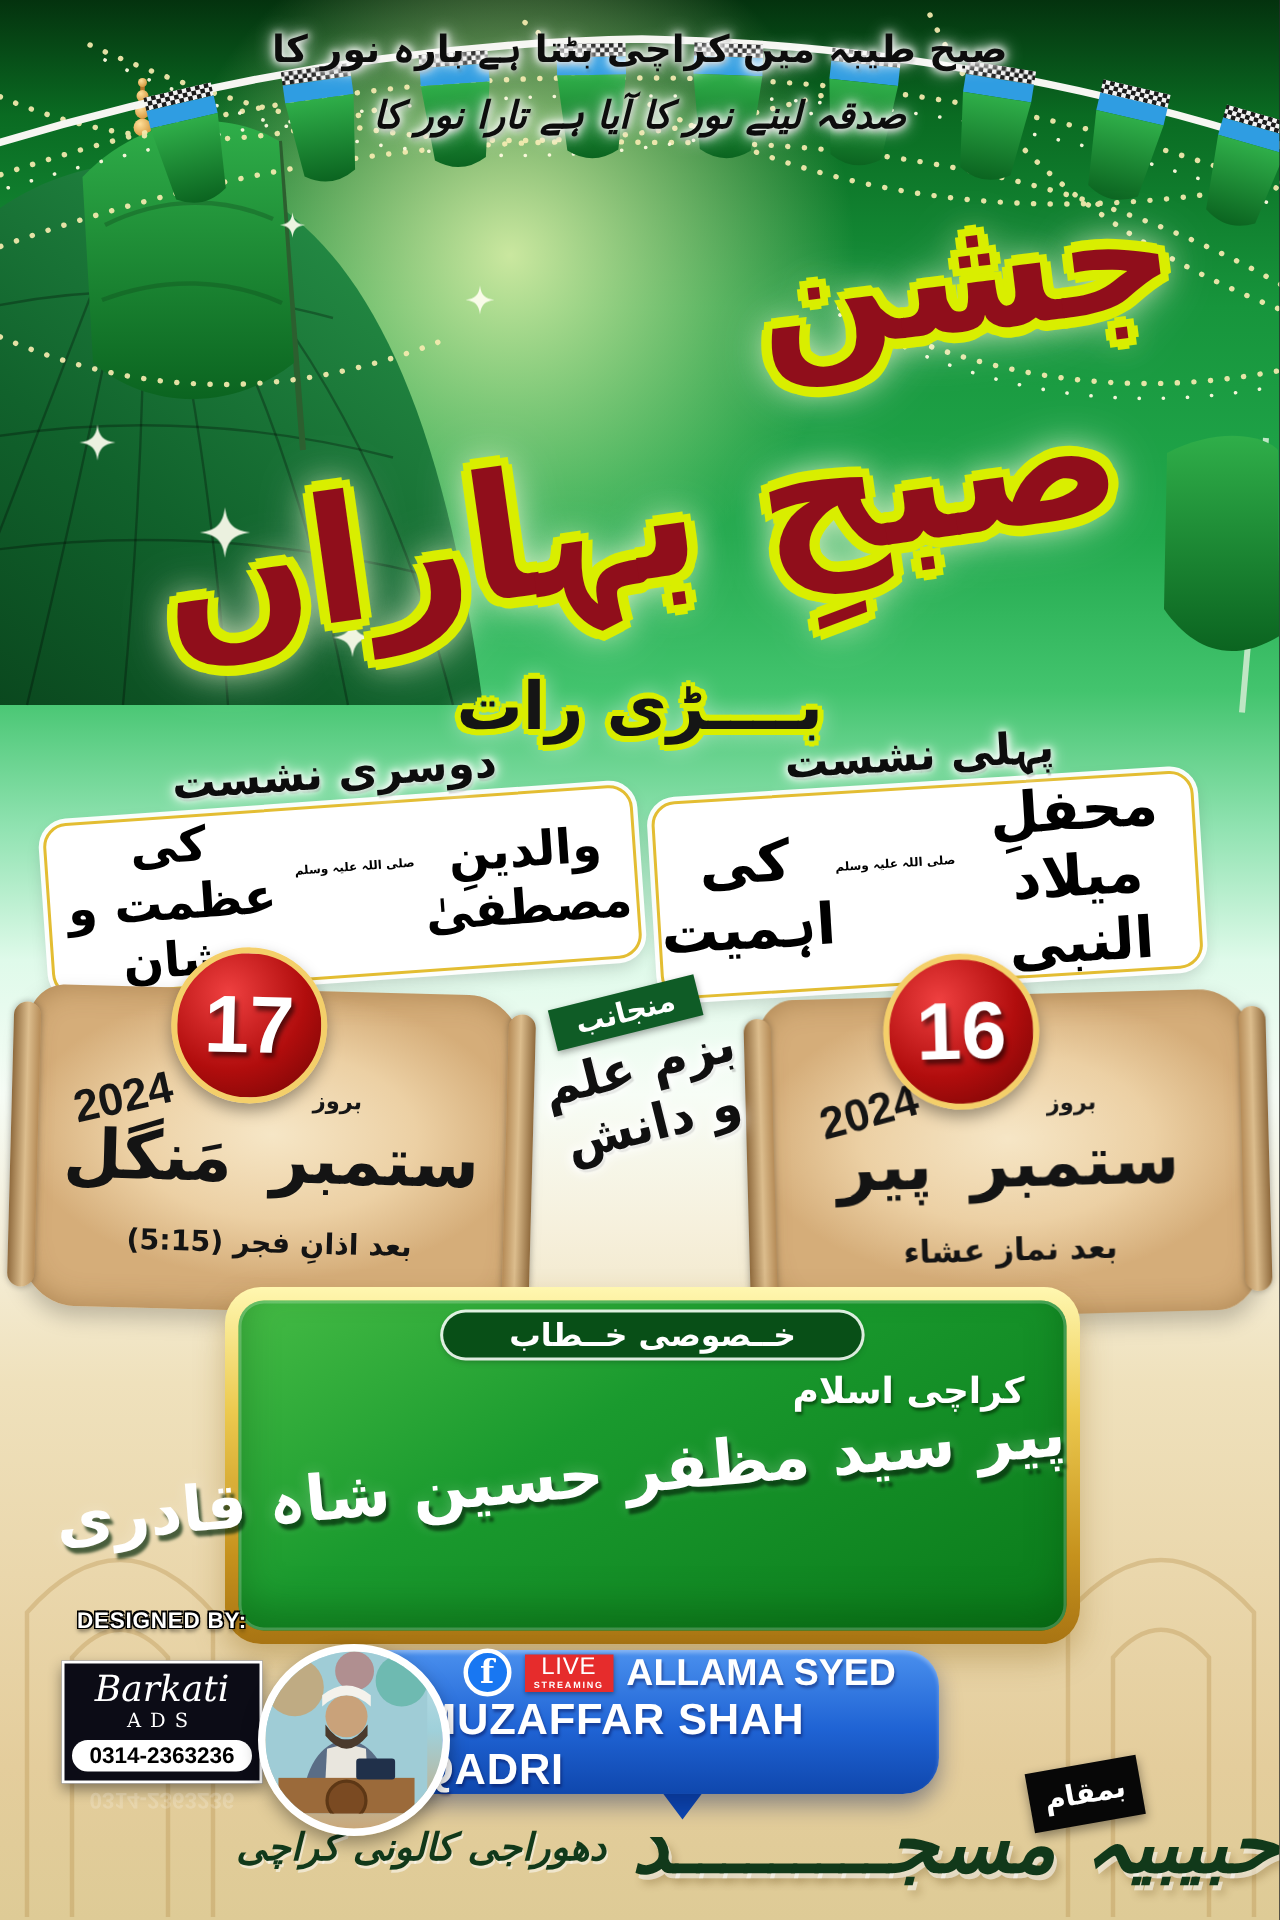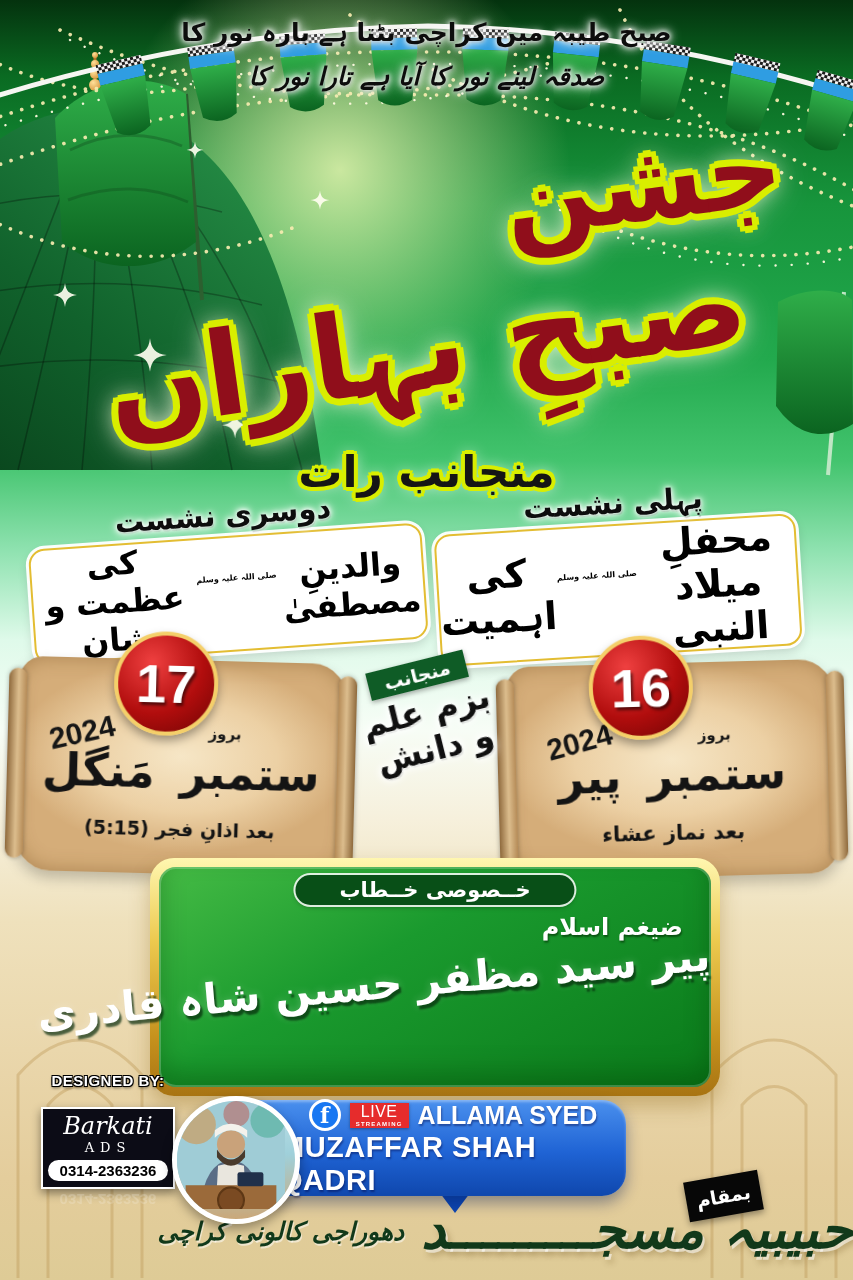--- a/index.html
+++ b/index.html
@@ -280,21 +280,21 @@
       <path d="M712,1278 V1075 Q774,1005 836,1075 V1278"></path>
       <path d="M742,1278 V1105 Q774,1068 806,1105 V1278"></path>
     </g>
   </svg>
 
   <div class="abs couplet couplet1 urdu">صبح طیبہ میں کراچی بٹتا ہے بارہ نور کا</div>
   <div class="abs couplet couplet2 urdu">صدقہ لینے نور کا آیا ہے تارا نور کا</div>
 
   <div class="abs red-cal title-w1 urdu">جشن</div>
   <div class="abs red-cal title-w2 urdu">صبحِ بہاراں</div>
-  <div class="abs badi urdu">منجانب رات</div>
+  <div class="abs badi urdu">بــــڑی رات</div>
 
   <div class="abs sess sess-right">
     <div class="sess-label urdu">پہلی نشست</div>
     <div class="sess-box">
       <span>محفلِ میلاد النبی</span>
       <span class="salawat">صلی اللہ علیہ وسلم</span>
       <span>کی اہمیت</span>
     </div>
   </div>
 
@@ -330,21 +330,21 @@
   </div>
 
   <div class="abs org">
     <div class="org-badge urdu">منجانب</div>
     <div class="org-name">بزم علم و دانش</div>
   </div>
 
   <div class="abs panel-outer">
     <div class="panel-inner">
       <div class="panel-tag">خــصوصی خــطاب</div>
-      <div class="panel-honorific">ضیغم اسلام</div>
+      <div class="panel-honorific">کراچی اسلام</div>
       <div class="panel-name">پیر سید مظفر حسین شاہ قادری</div>
     </div>
   </div>
 
   <div class="abs dz">
     <div class="dz-head">DESIGNED BY:</div>
     <div class="dz-box">
       <div class="dz-name">Barkati</div>
       <div class="dz-ads">ADS</div>
       <div class="dz-phone">0314-2363236</div>

